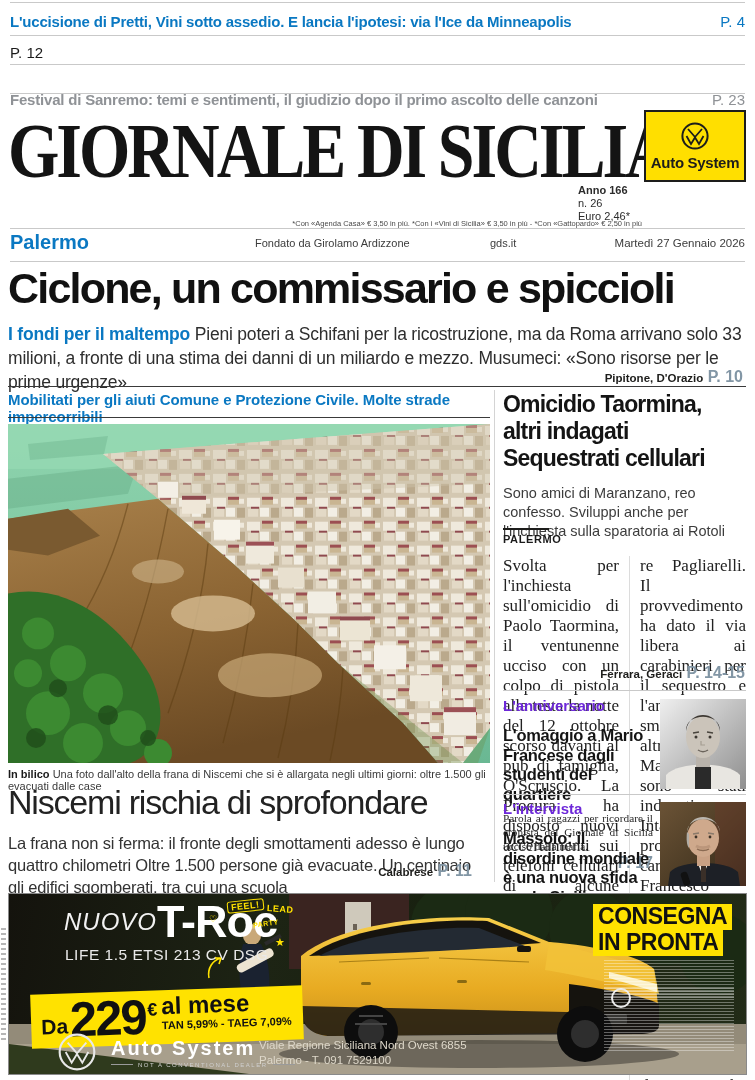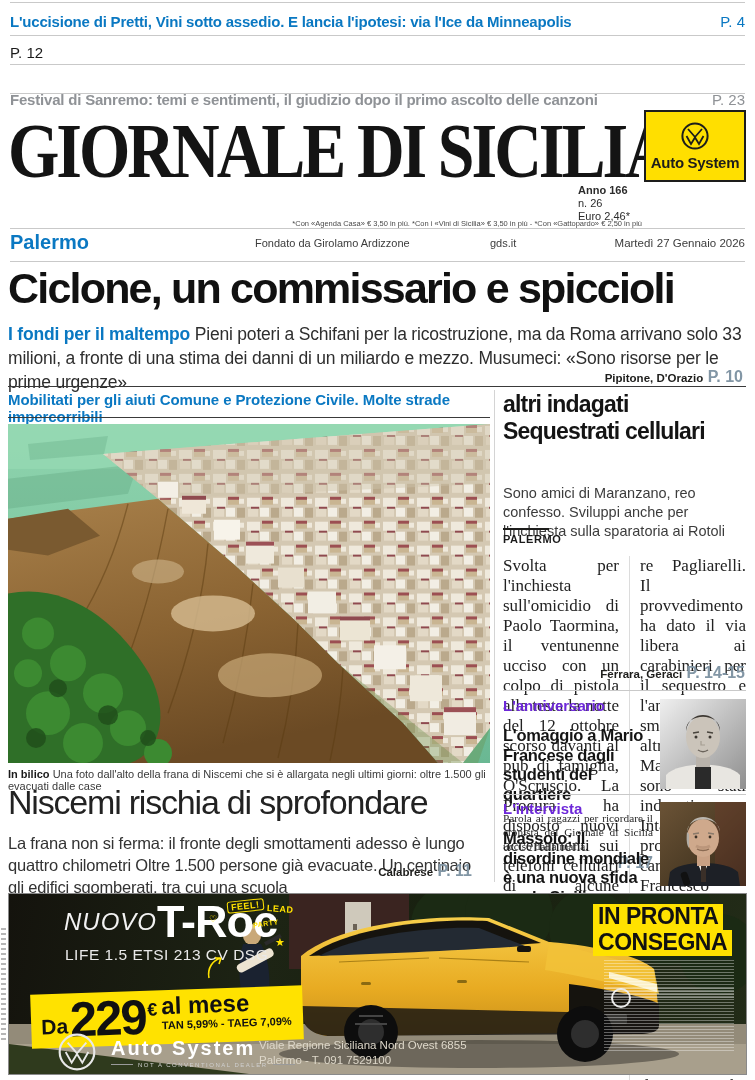--- a/index.html
+++ b/index.html
@@ -268,20 +268,21 @@
   <div class="nis-h">Niscemi rischia di sprofondare</div>
   <div class="nis-sf">La frana non si ferma: il fronte degli smottamenti adesso è lungo quattro chilometri Oltre 1.500 persone già evacuate. Un centinaio gli edifici sgomberati, tra cui una scuola</div>
   <div class="nis-by">
     <span class="byline">Calabrese</span>
     <span class="pageref">P. 11</span>
   </div>
 
   <div class="vdiv"></div>
 
   <div class="rc rc-h abs">
+    <span style="display:block">Omicidio Taormina,</span>
     <span style="display:block">altri indagati</span>
     <span style="display:block">Sequestrati cellulari</span>
   </div>
   <div class="rc rc-sf abs">Sono amici di Maranzano, reo confesso. Sviluppi anche per l'inchiesta sulla sparatoria ai Rotoli</div>
   <div class="pal-rule"></div>
   <div class="pal">PALERMO</div>
   <div class="body2col">
     <div class="bcol">Svolta per l'inchiesta sull'omicidio di Paolo Taormina, il ventunenne ucciso con un colpo di pistola alla testa la notte del 12 ottobre scorso davanti al pub di famiglia, O'Scruscio. La Procura ha disposto nuovi accertamenti sui telefoni cellulari di alcune persone vicine a Gaetano Maranzano, il ventottenne dello Zen reo confesso del delitto, attualmente detenuto nel carce-</div>
     <div class="bcol">re Pagliarelli. Il provvedimento ha dato il via libera ai carabinieri per il sequestro e l'analisi degli smartphone di altri amici di Maranzano che sono stati indagati. Intanto nel processo a carico di Francesco Lupo, accusato di avere sparato e ferito gravemente Antonino Fragali davanti al cimitero dei Rotoli il 22 dicembre 2024, il Gup ha disposto nuovi accertamenti sulla direzione dei colpi di pistola prima di arrivare al verdetto.</div>
   </div>
@@ -429,22 +430,22 @@
       <span class="pb-da">Da</span>
       <span class="pb-num">229</span>
       <span class="pb-eur">€</span>
       <span class="pb-right">
         <span class="pb-mese">al mese</span>
         <span class="pb-tan">TAN 5,99% - TAEG 7,09%</span>
       </span>
     </div>
 
     <div class="ready">
+      <span>CONSEGNA</span>
       <span>IN PRONTA</span>
-      <span>CONSEGNA</span>
     </div>
     <div class="legal"></div>
 
     <div class="dealer-row">
       <svg width="40" height="40" viewBox="0 0 30 30">
         <circle cx="15" cy="15" r="13" fill="none" stroke="#e8e8e8" stroke-width="1.6"></circle>
         <path d="M8,8 L15,16 L22,8" fill="none" stroke="#e8e8e8" stroke-width="1.4"></path>
         <path d="M6.5,15 L11,23 L15,16.5 L19,23 L23.5,15" fill="none" stroke="#e8e8e8" stroke-width="1.4"></path>
       </svg>
       <div>

